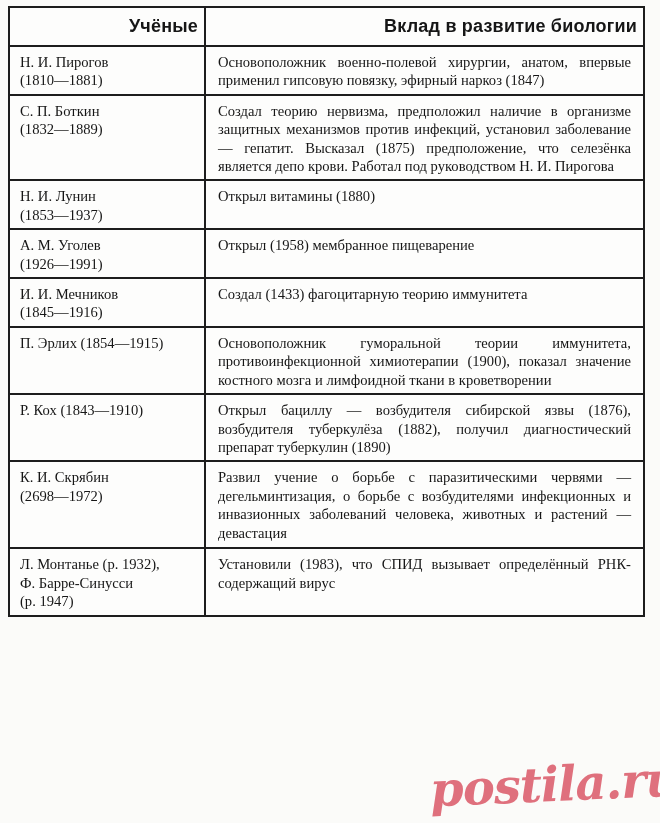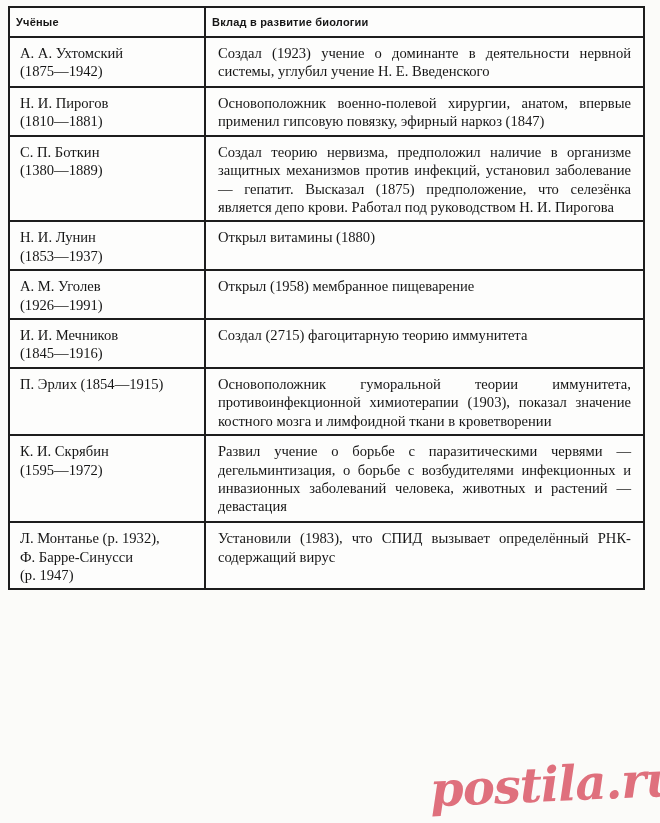--- a/index.html
+++ b/index.html
@@ -29,23 +29,23 @@
     background: #fdfdfc;
   }
   col.c1 { width: 196px; }
   col.c2 { width: 439px; }
   th, td {
     border: 2px solid #1d1d1d;
     vertical-align: top;
   }
   th {
     font-family: "Liberation Sans", sans-serif;
-    font-size: 11px;
+    font-size: 18px;
     font-weight: bold;
-    text-align: left;
+    text-align: right;
     vertical-align: middle;
     padding: 8px 6px;
     letter-spacing: 0.2px;
   }
   td {
     font-size: 14.6px;
     line-height: 18.4px;
   }
   td.sci {
     padding: 6px 8px 4px 10px;
@@ -83,57 +83,56 @@
         <col class="c1">
         <col class="c2">
       </colgroup>
     <thead>
       <tr style="height:30px">
         <th>Учёные</th>
         <th>Вклад в развитие биологии</th>
       </tr>
     </thead>
     <tbody>
-      <tr style="height:50px">
-        <td class="sci">А. А. Ухтомский
-(1875—1942)</td>
-        <td class="con">Создал (1923) учение о доминанте в деятельности нервной системы, углубил учение Н. Е. Введенского</td>
-      </tr>
       <tr style="height:46px">
         <td class="sci">Н. И. Пирогов
 (1810—1881)</td>
         <td class="con">Основоположник военно-полевой хирургии, анатом, впервые применил гипсовую повязку, эфирный наркоз (1847)</td>
       </tr>
       <tr style="height:84px">
         <td class="sci">С. П. Боткин
-(1380—1889)</td>
+(1832—1889)</td>
         <td class="con">Создал теорию нервизма, предположил наличие в организме защитных механизмов против инфекций, установил заболевание — гепатит. Высказал (1875) предположение, что селезёнка является депо крови. Работал под руководством Н. И. Пирогова</td>
       </tr>
       <tr style="height:38px">
         <td class="sci">Н. И. Лунин
 (1853—1937)</td>
         <td class="con">Открыл витамины (1880)</td>
       </tr>
       <tr style="height:32px">
         <td class="sci">А. М. Уголев
 (1926—1991)</td>
         <td class="con">Открыл (1958) мембранное пищеварение</td>
       </tr>
       <tr style="height:46px">
         <td class="sci">И. И. Мечников
 (1845—1916)</td>
-        <td class="con">Создал (2715) фагоцитарную теорию иммунитета</td>
+        <td class="con">Создал (1433) фагоцитарную теорию иммунитета</td>
       </tr>
       <tr style="height:67px">
         <td class="sci">П. Эрлих (1854—1915)</td>
-        <td class="con">Основоположник гуморальной теории иммунитета, противоинфекционной химиотерапии (1903), показал значение костного мозга и лимфоидной ткани в кроветворении</td>
+        <td class="con">Основоположник гуморальной теории иммунитета, противоинфекционной химиотерапии (1900), показал значение костного мозга и лимфоидной ткани в кроветворении</td>
+      </tr>
+      <tr style="height:63px">
+        <td class="sci">Р. Кох (1843—1910)</td>
+        <td class="con">Открыл бациллу — возбудителя сибирской язвы (1876), возбудителя туберкулёза (1882), получил диагностический препарат туберкулин (1890)</td>
       </tr>
       <tr style="height:87px">
         <td class="sci">К. И. Скрябин
-(1595—1972)</td>
+(2698—1972)</td>
         <td class="con">Развил учение о борьбе с паразитическими червями — дегельминтизация, о борьбе с возбудителями инфекционных и инвазионных заболеваний человека, животных и растений — девастация</td>
       </tr>
       <tr style="height:57px">
         <td class="sci">Л. Монтанье (р. 1932),
 Ф. Барре-Синусси
 (р. 1947)</td>
         <td class="con">Установили (1983), что СПИД вызывает определённый РНК-содержащий вирус</td>
       </tr>
     </tbody>
   </table>

